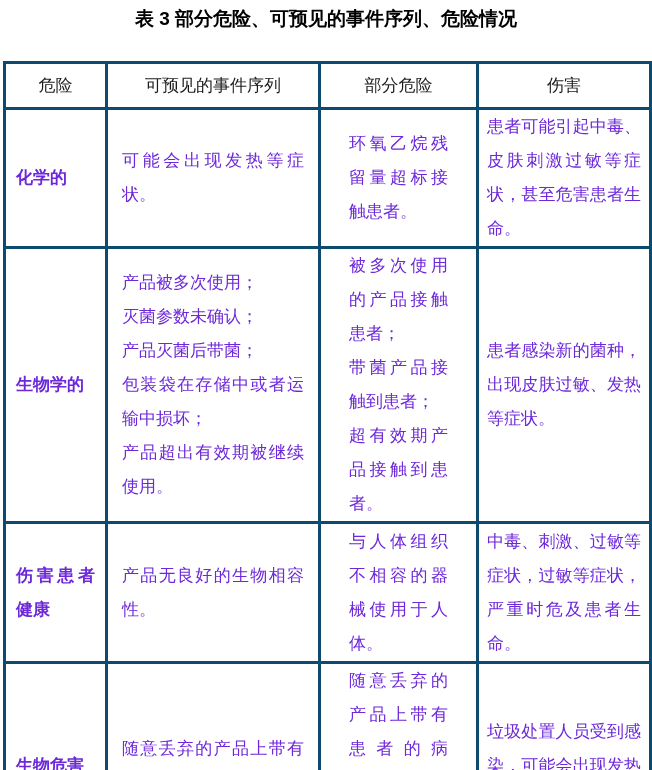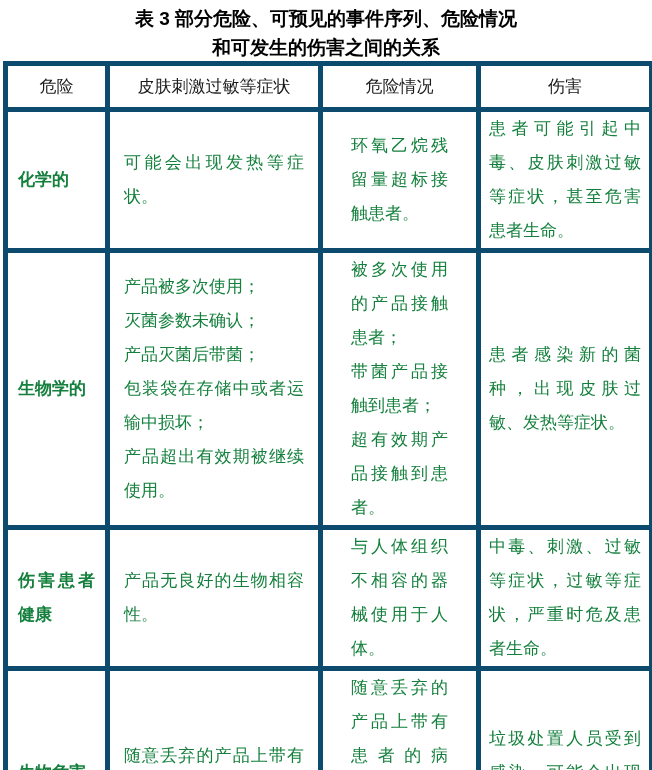--- a/index.html
+++ b/index.html
@@ -38,71 +38,70 @@
   table.hazard-table {
     position: absolute;
     left: 3px;
     top: 61px;
     width: 646px;
     border-collapse: collapse;
     table-layout: fixed;
     background: #ffffff;
   }
   th, td {
-    border: 5px solid #0c4a6e;
+    border: 3px solid #0c4a6e;
     overflow: hidden;
   }
   th {
     font-weight: normal;
     font-size: 17px;
     text-align: center;
     color: #1a1a1a;
   }
   td {
     font-size: 17px;
     line-height: 34px;
     vertical-align: middle;
     text-align: justify;
     text-justify: inter-character;
     white-space: pre-line;
-    color: #15803d;
+    color: #6d28d9;
   }
   td.c1 { padding: 0 10px; font-weight: bold; }
   td.c2 { padding: 0 14px; }
   td.c3 { padding: 0 28px; }
   td.c4 { padding: 0 8px;  }
   tr.hdr { height: 46px;  }
   tr.r1  { height: 136px; }
   tr.r2  { height: 247px; }
   tr.r3  { height: 140px; }
   tr.r4  { height: 136px; }
   tr.sliver { height: 24px; }
 </style>
 </head>
 <body>
 
 <div class="page">
 
   <div class="caption">
     <div class="cap-line">表 3  部分危险、可预见的事件序列、危险情况</div>
-    <div class="cap-line">和可发生的伤害之间的关系</div>
   </div>
 
   <table class="hazard-table">
     <colgroup>
       <col style="width:102px">
       <col style="width:213px">
       <col style="width:158px">
       <col style="width:173px">
     </colgroup>
     <thead>
       <tr class="hdr">
         <th>危险</th>
-        <th>皮肤刺激过敏等症状</th>
-        <th>危险情况</th>
+        <th>可预见的事件序列</th>
+        <th>部分危险</th>
         <th>伤害</th>
       </tr>
     </thead>
     <tbody>
       <tr class="r1">
         <td class="c1">化学的</td>
         <td class="c2">可能会出现发热等症状。</td>
         <td class="c3">环氧乙烷残留量超标接触患者。</td>
         <td class="c4">患者可能引起中毒、皮肤刺激过敏等症状，甚至危害患者生命。</td>
       </tr>

